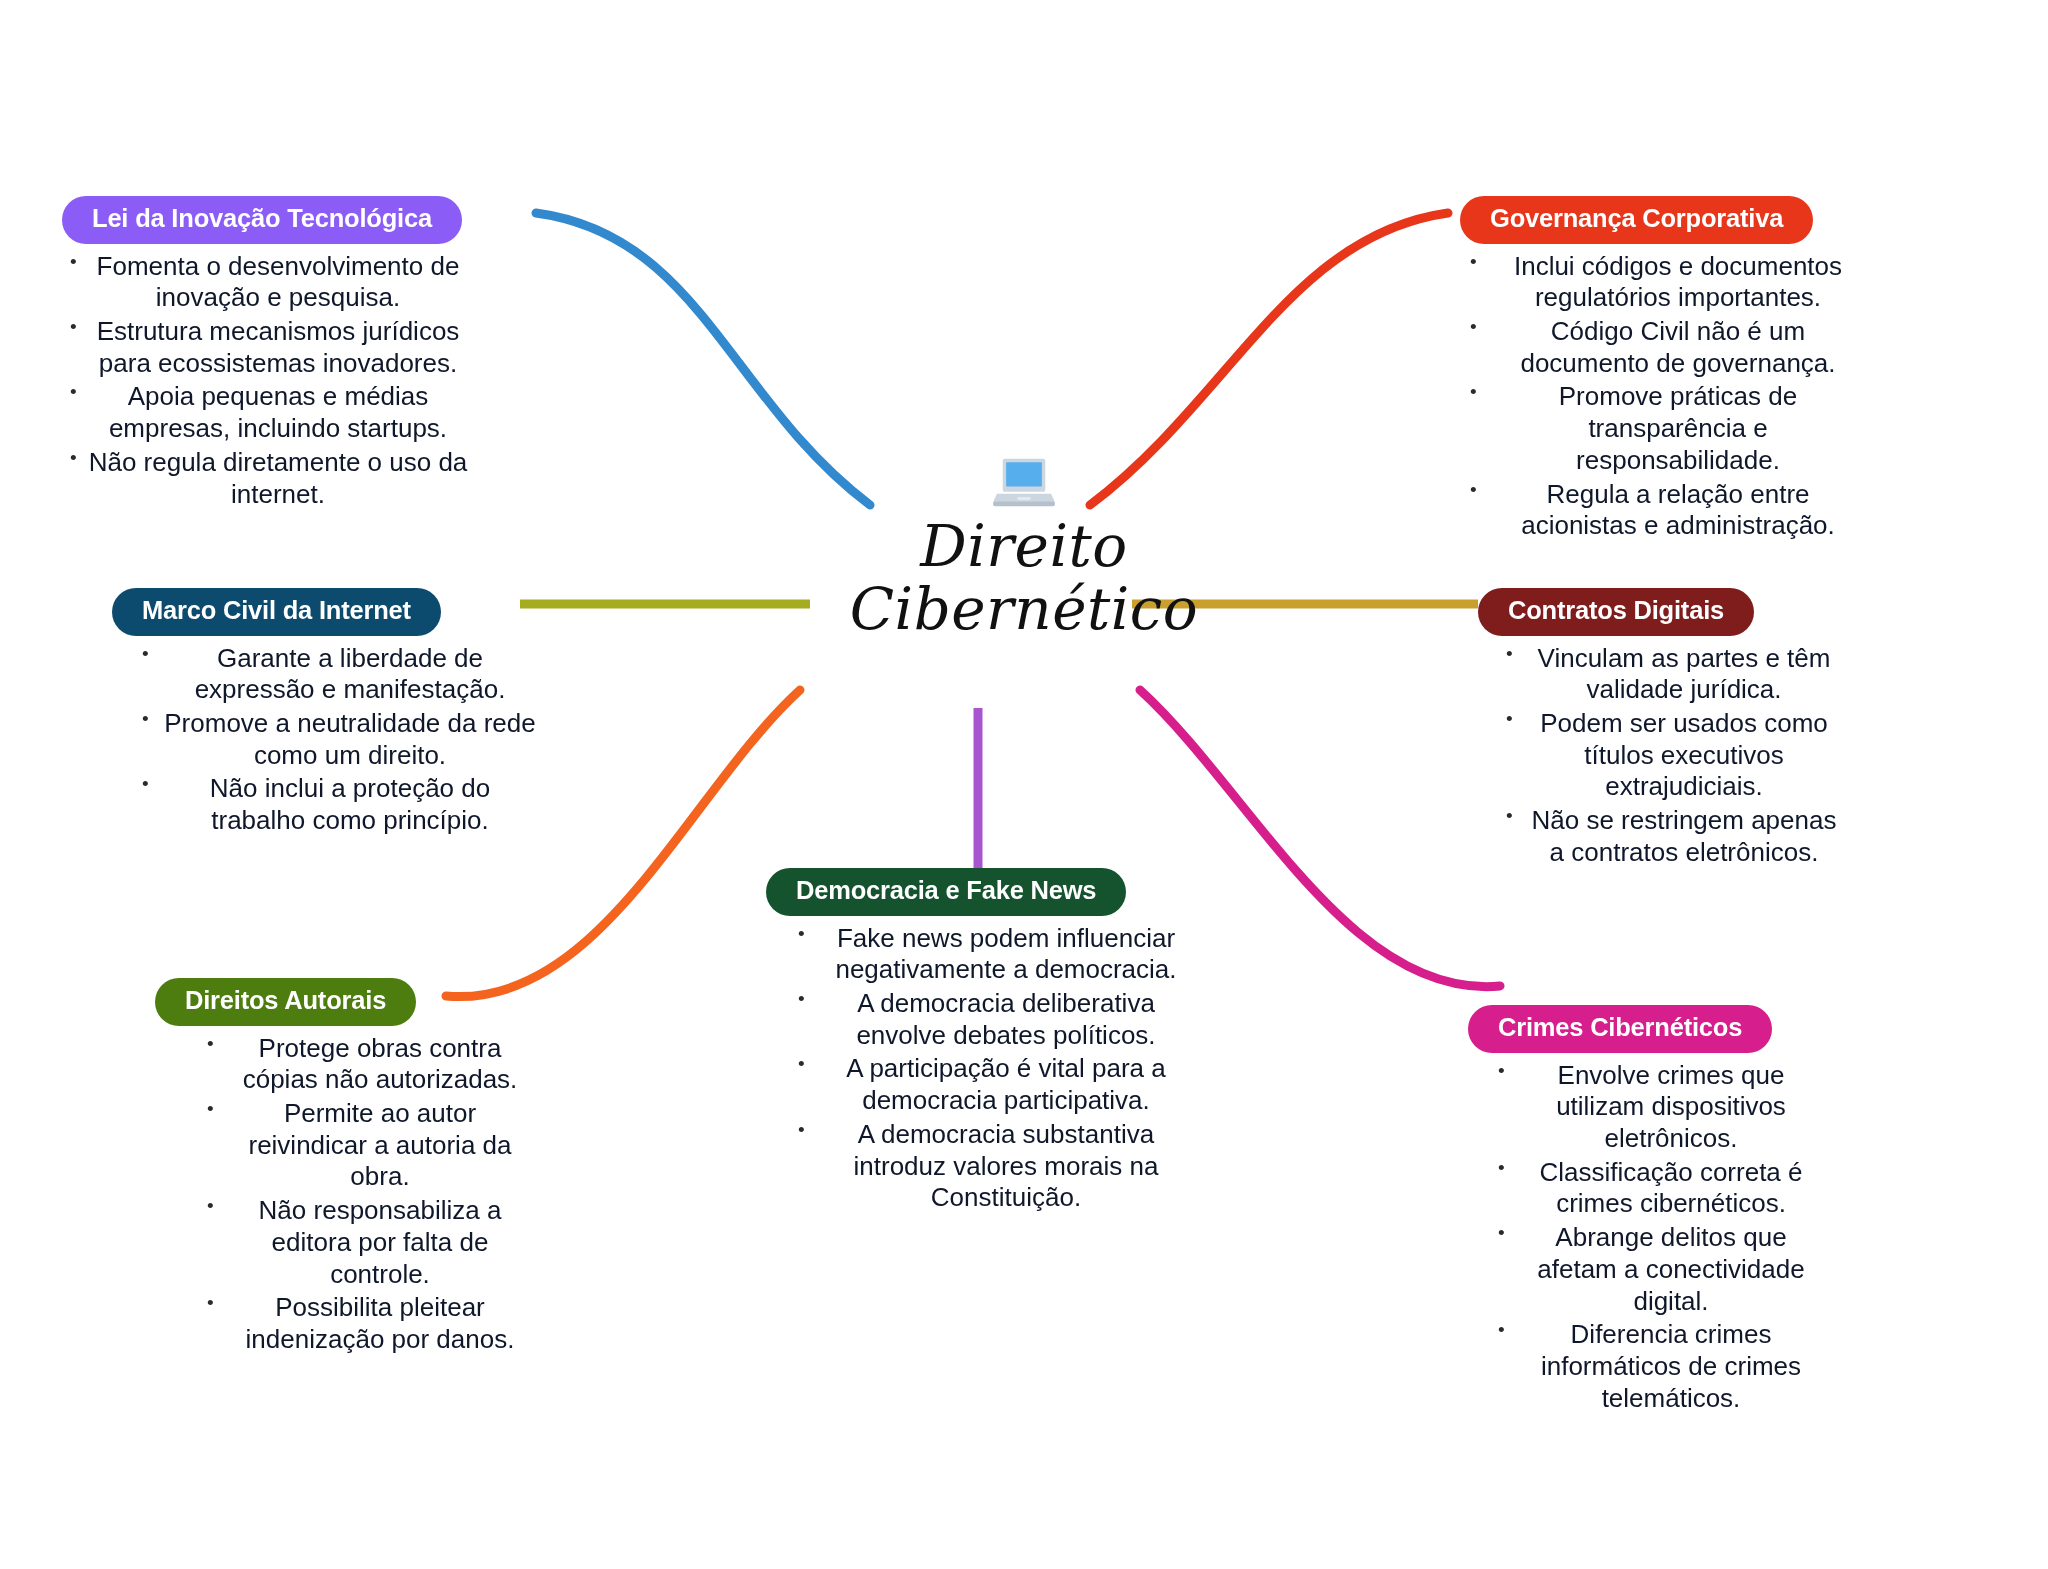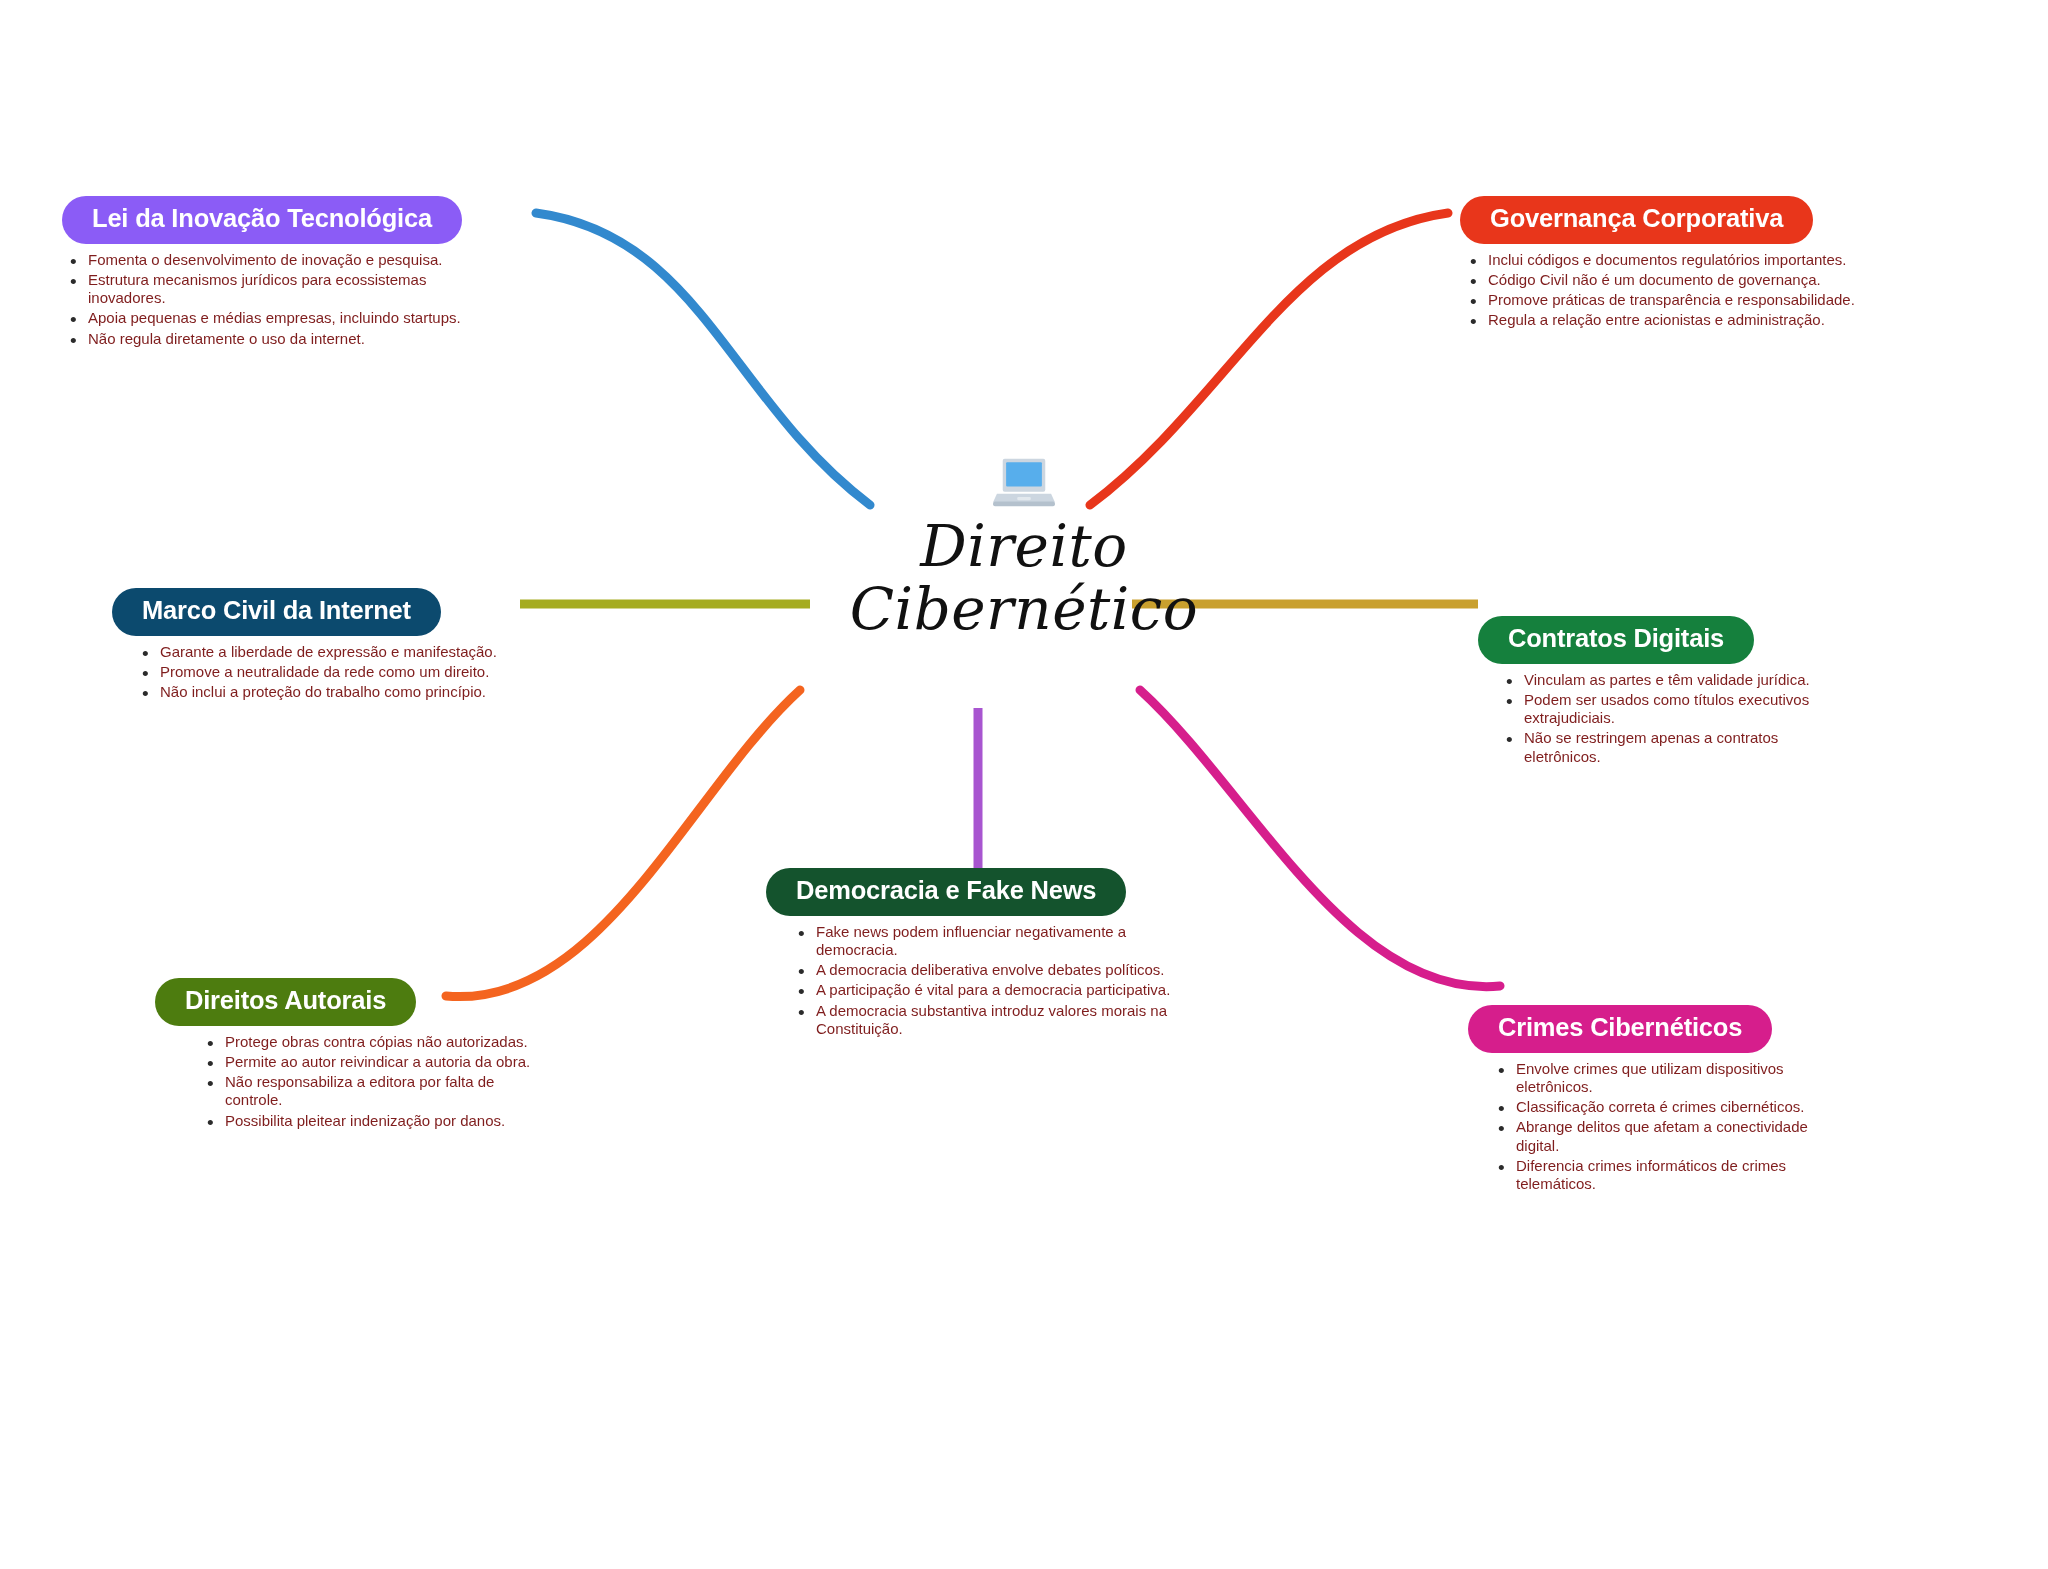--- a/index.html
+++ b/index.html
@@ -79,24 +79,25 @@
   }
   .bullets {
     list-style: none;
     margin: 7px 0 0 0;
     padding: 0;
   }
   .bullets li {
     position: relative;
     padding-left: 20px;
     margin-bottom: 2px;
-    font-size: 15px;
+    font-size: 26px;
     line-height: 1.22;
-    color: #7f1d1d;
+    color: #0f172a;
     font-family: "Liberation Sans", sans-serif;
+    text-align: center;
   }
   .bullets li::before {
     content: "\2022";
     position: absolute;
     left: 2px;
     top: -1px;
     font-size: 19px;
     color: #2b2b2b;
   }
 
@@ -188,21 +189,21 @@
     </div>
     <ul class="bullets">
       <li>Garante a liberdade de expressão e manifestação.</li>
       <li>Promove a neutralidade da rede como um direito.</li>
       <li>Não inclui a proteção do trabalho como princípio.</li>
     </ul>
   </div>
 
   <div class="branch" id="branch-contratos">
     <div class="pill-row">
-      <div class="pill" style="background: #15803d; margin-top: 28px;">Contratos Digitais</div>
+      <div class="pill" style="background: #7f1d1d;">Contratos Digitais</div>
     </div>
     <ul class="bullets">
       <li>Vinculam as partes e têm validade jurídica.</li>
       <li>Podem ser usados como títulos executivos extrajudiciais.</li>
       <li>Não se restringem apenas a contratos eletrônicos.</li>
     </ul>
   </div>
 
   <div class="branch" id="branch-autorais">
     <div class="pill-row">

